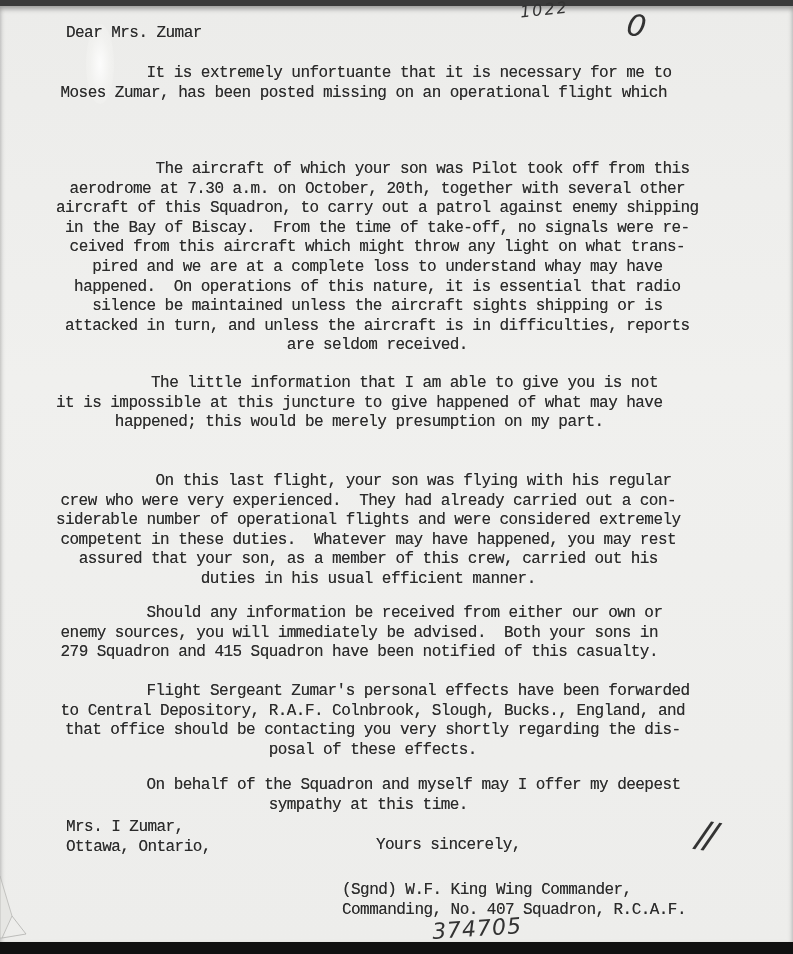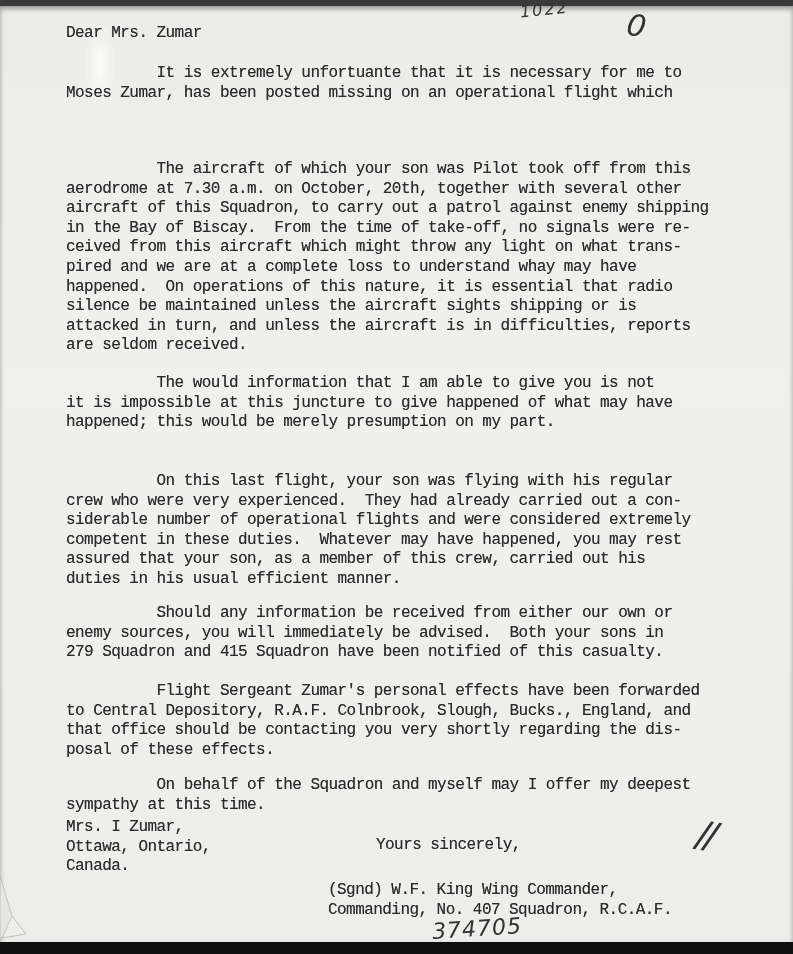--- a/index.html
+++ b/index.html
@@ -51,31 +51,31 @@
       font-family: "Liberation Mono", "DejaVu Sans Mono", monospace;
       font-size: 16px;
       font-weight: normal;
       color: #2b2b2b;
       white-space: pre;
       line-height: 19.6px;
       letter-spacing: -0.55px;
       text-shadow: 0 0 0.6px rgba(40,40,40,0.6);
     }
     .salutation { left: 66px; top: 18px; }
-    .para { left: 66px; }
+    .para { left: 56px; text-align: center; }
     .p1 { top: 58px; }
     .p2 { top: 154px; }
     .p3 { top: 368px; }
     .p4 { top: 466px; }
     .p5 { top: 598px; }
     .p6 { top: 676px; }
     .p7 { top: 770px; }
     .closing { left: 376px; top: 830px; }
     .address { left: 66px; top: 812px; }
-    .signature { left: 328px; top: 875px; }
+    .signature { left: 342px; top: 875px; }
     .hand {
       position: absolute;
       font-family: "DejaVu Sans", sans-serif;
       font-style: italic;
       color: #333;
       white-space: pre;
     }
     .hand-top-ref {
       left: 520px; top: -6px;
       font-size: 16px;
@@ -116,35 +116,35 @@
 
   <div class="hand hand-top-ref">1022</div>
   <div class="hand hand-top-mark">0</div>
 
   <div class="typed salutation">Dear Mrs. Zumar</div>
 
   <div class="typed para p1"><div>          It is extremely unfortuante that it is necessary for me to</div><div>Moses Zumar, has been posted missing on an operational flight which</div></div>
 
   <div class="typed para p2"><div>          The aircraft of which your son was Pilot took off from this</div><div>aerodrome at 7.30 a.m. on October, 20th, together with several other</div><div>aircraft of this Squadron, to carry out a patrol against enemy shipping</div><div>in the Bay of Biscay.  From the time of take-off, no signals were re-</div><div>ceived from this aircraft which might throw any light on what trans-</div><div>pired and we are at a complete loss to understand whay may have</div><div>happened.  On operations of this nature, it is essential that radio</div><div>silence be maintained unless the aircraft sights shipping or is</div><div>attacked in turn, and unless the aircraft is in difficulties, reports</div><div>are seldom received.</div></div>
 
-  <div class="typed para p3"><div>          The would information that I am able to give you is not</div><div>it is impossible at this juncture to give happened of what may have</div><div>happened; this would be merely presumption on my part.</div></div>
+  <div class="typed para p3"><div>          The little information that I am able to give you is not</div><div>it is impossible at this juncture to give happened of what may have</div><div>happened; this would be merely presumption on my part.</div></div>
 
   <div class="typed para p4"><div>          On this last flight, your son was flying with his regular</div><div>crew who were very experienced.  They had already carried out a con-</div><div>siderable number of operational flights and were considered extremely</div><div>competent in these duties.  Whatever may have happened, you may rest</div><div>assured that your son, as a member of this crew, carried out his</div><div>duties in his usual efficient manner.</div></div>
 
   <div class="typed para p5"><div>          Should any information be received from either our own or</div><div>enemy sources, you will immediately be advised.  Both your sons in</div><div>279 Squadron and 415 Squadron have been notified of this casualty.</div></div>
 
   <div class="typed para p6"><div>          Flight Sergeant Zumar's personal effects have been forwarded</div><div>to Central Depository, R.A.F. Colnbrook, Slough, Bucks., England, and</div><div>that office should be contacting you very shortly regarding the dis-</div><div>posal of these effects.</div></div>
 
   <div class="typed para p7"><div>          On behalf of the Squadron and myself may I offer my deepest</div><div>sympathy at this time.</div></div>
 
   <div class="typed closing">Yours sincerely,</div>
 
   <div class="hand hand-check">//</div>
 
-  <div class="typed address"><div>Mrs. I Zumar,</div><div>Ottawa, Ontario,</div><div>Canada.</div></div>
+  <div class="typed address"><div>Mrs. I Zumar,</div><div>Ottawa, Ontario,</div></div>
 
   <div class="typed signature"><div>(Sgnd) W.F. King Wing Commander,</div><div>Commanding, No. 407 Squadron, R.C.A.F.</div></div>
 
   <div class="hand hand-file-no">374705</div>
 
 </div>
 
 <div class="bottom-edge"></div>
 
 </body></html>

